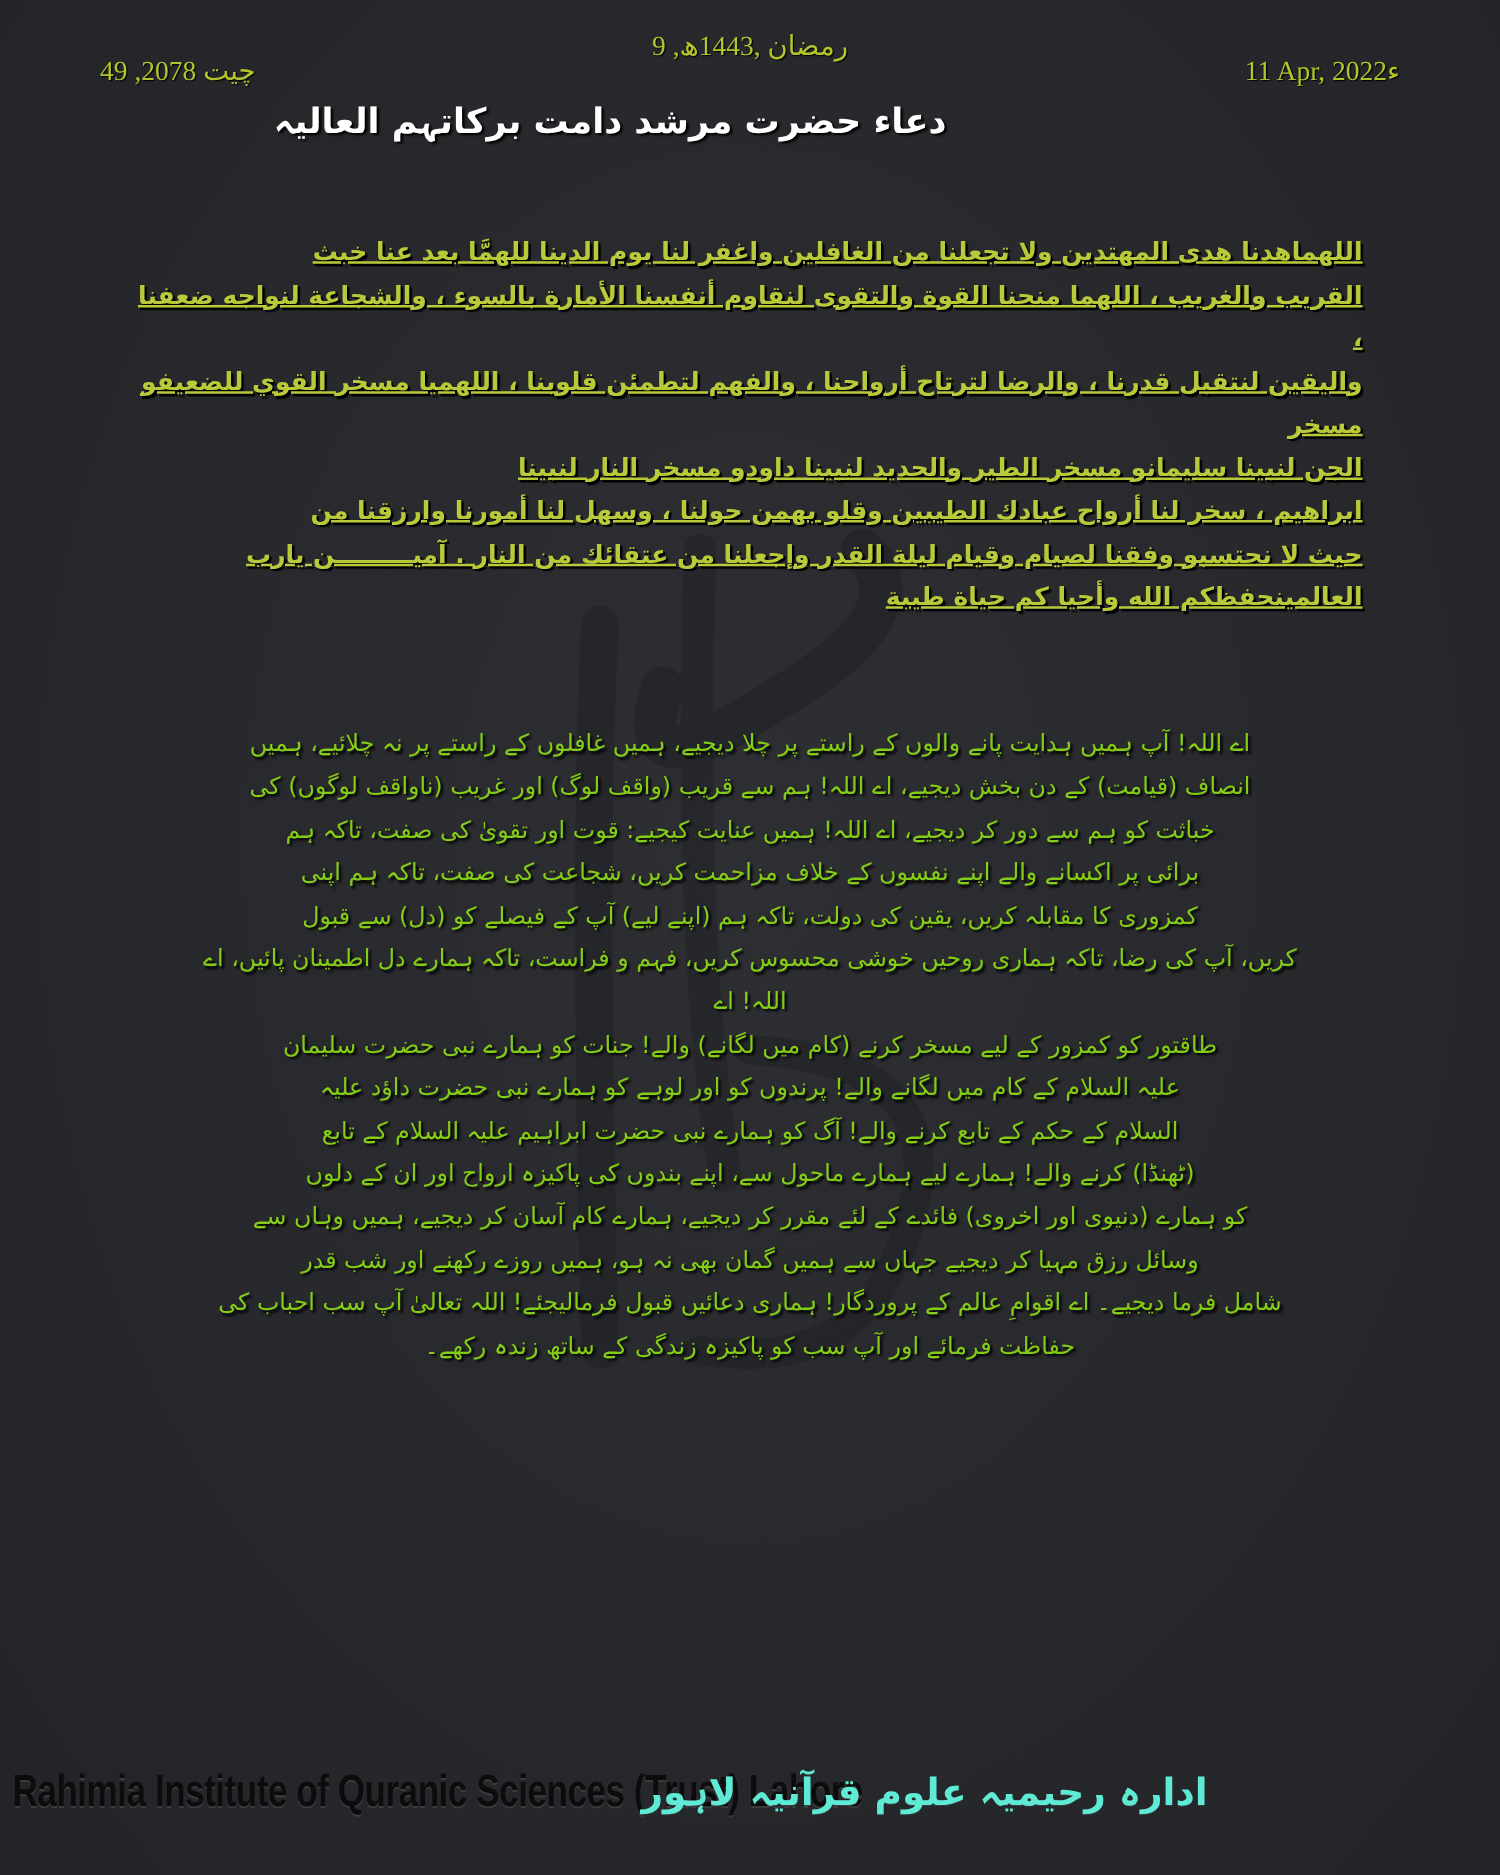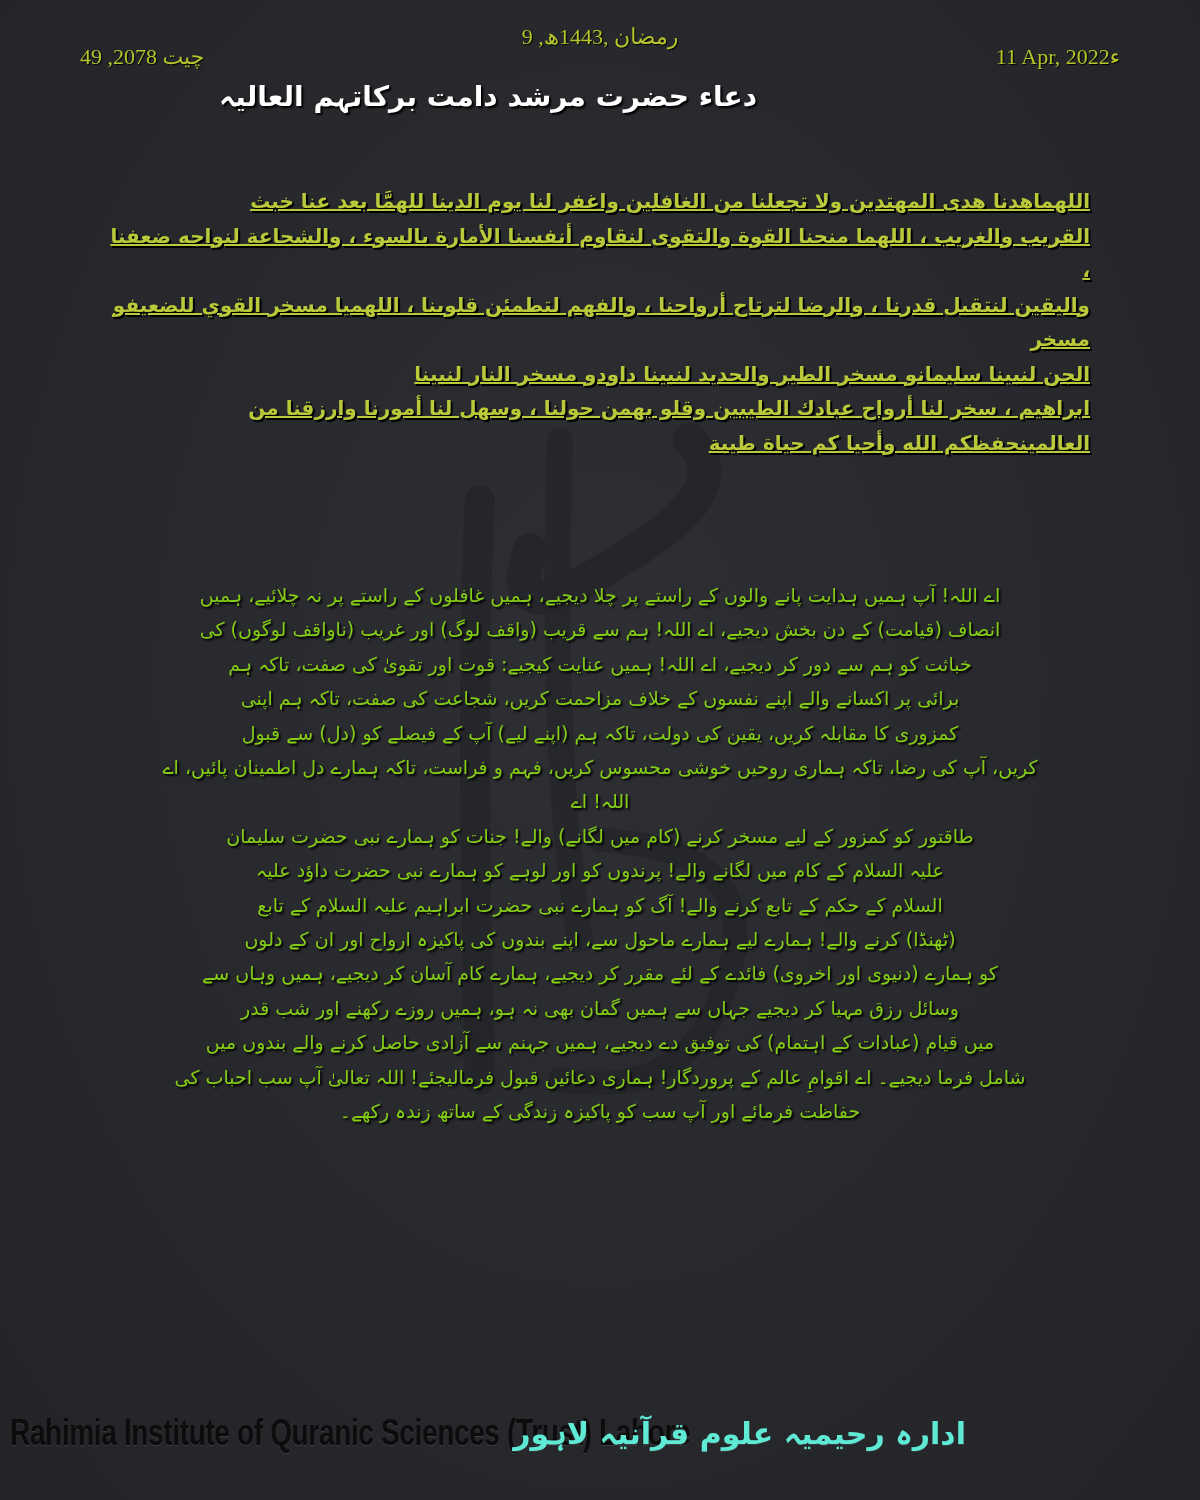--- a/index.html
+++ b/index.html
@@ -36,37 +36,37 @@
 <div class="date" id="date-gregorian">11 Apr, 2022ء</div>
 
 <div class="title">دعاء حضرت مرشد دامت برکاتہم العالیہ</div>
 
 <div class="arabic">
   <div>اللهماهدنا هدى المهتدين ولا تجعلنا من الغافلين واغفر لنا يوم الدينا للهمَّا بعد عنا خبث</div>
   <div>القريب والغريب ، اللهما منحنا القوة والتقوى لنقاوم أنفسنا الأمارة بالسوء ، والشجاعة لنواجه ضعفنا ،</div>
   <div>واليقين لنتقبل قدرنا ، والرضا لترتاح أرواحنا ، والفهم لتطمئن قلوبنا ، اللهميا مسخر القوي للضعيفو مسخر</div>
   <div>الجن لنبينا سليمانو مسخر الطير والحديد لنبينا داودو مسخر النار لنبينا</div>
   <div>ابراهيم ، سخر لنا أرواح عبادك الطيبين وقلو بهمن حولنا ، وسهل لنا أمورنا وارزقنا من</div>
+  <div>حيث لا نحتسبو وفقنا لصيام وقيام ليلة القدر وإجعلنا من عتقائك من النار . آميـــــــــن يارب</div>
   <div>العالمينحفظكم الله وأحيا كم حياة طيبة</div>
 </div>
 
 <div class="urdu">
   <div>اے اللہ! آپ ہمیں ہدایت پانے والوں کے راستے پر چلا دیجیے، ہمیں غافلوں کے راستے پر نہ چلائیے، ہمیں</div>
   <div>انصاف (قیامت) کے دن بخش دیجیے، اے اللہ! ہم سے قریب (واقف لوگ) اور غریب (ناواقف لوگوں) کی</div>
   <div>خباثت کو ہم سے دور کر دیجیے، اے اللہ! ہمیں عنایت کیجیے: قوت اور تقویٰ کی صفت، تاکہ ہم</div>
   <div>برائی پر اکسانے والے اپنے نفسوں کے خلاف مزاحمت کریں، شجاعت کی صفت، تاکہ ہم اپنی</div>
   <div>کمزوری کا مقابلہ کریں، یقین کی دولت، تاکہ ہم (اپنے لیے) آپ کے فیصلے کو (دل) سے قبول</div>
   <div>کریں، آپ کی رضا، تاکہ ہماری روحیں خوشی محسوس کریں، فہم و فراست، تاکہ ہمارے دل اطمینان پائیں، اے اللہ! اے</div>
   <div>طاقتور کو کمزور کے لیے مسخر کرنے (کام میں لگانے) والے! جنات کو ہمارے نبی حضرت سلیمان</div>
   <div>علیہ السلام کے کام میں لگانے والے! پرندوں کو اور لوہے کو ہمارے نبی حضرت داؤد علیہ</div>
   <div>السلام کے حکم کے تابع کرنے والے! آگ کو ہمارے نبی حضرت ابراہیم علیہ السلام کے تابع</div>
   <div>(ٹھنڈا) کرنے والے! ہمارے لیے ہمارے ماحول سے، اپنے بندوں کی پاکیزہ ارواح اور ان کے دلوں</div>
   <div>کو ہمارے (دنیوی اور اخروی) فائدے کے لئے مقرر کر دیجیے، ہمارے کام آسان کر دیجیے، ہمیں وہاں سے</div>
   <div>وسائل رزق مہیا کر دیجیے جہاں سے ہمیں گمان بھی نہ ہو، ہمیں روزے رکھنے اور شب قدر</div>
-  <div>میں قیام (عبادات کے اہتمام) کی توفیق دے دیجیے، ہمیں جہنم سے آزادی حاصل کرنے والے بندوں میں</div>
   <div>شامل فرما دیجیے۔ اے اقوامِ عالم کے پروردگار! ہماری دعائیں قبول فرمالیجئے! اللہ تعالیٰ آپ سب احباب کی</div>
   <div>حفاظت فرمائے اور آپ سب کو پاکیزہ زندگی کے ساتھ زندہ رکھے۔</div>
 </div>
 
 <div class="footer">
   <div class="footer-en">Rahimia Institute of Quranic Sciences (Trust) Lahore</div>
   <div class="footer-ur">ادارہ رحیمیہ علوم قرآنیہ لاہور</div>
 </div>
 
 </body></html>

